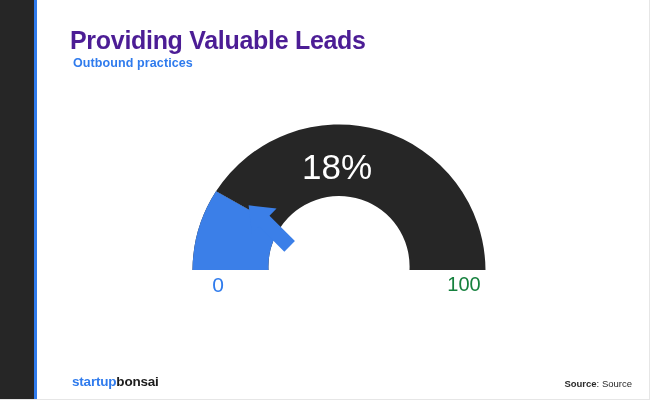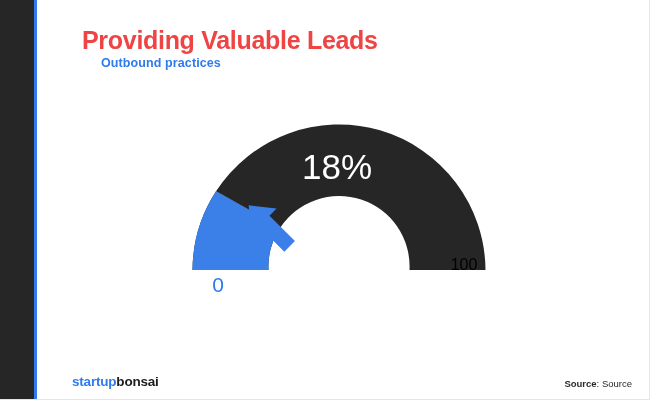--- a/index.html
+++ b/index.html
@@ -40,38 +40,37 @@
     left: 34px;
     top: 0;
     width: 3px;
     height: 400px;
     background: #2f7bed;
   }
 
   
   .title {
     position: absolute;
-    left: 82px;
+    left: 70px;
     top: 26px;
     font-size: 25px;
     font-weight: bold;
     letter-spacing: -0.3px;
-    color: #ef4444;
+    color: #4c1d95;
     white-space: nowrap;
   }
   .subtitle {
     position: absolute;
     left: 73px;
     top: 56px;
     font-size: 12.5px;
     font-weight: bold;
     letter-spacing: 0.1px;
     color: #2f7bed;
     white-space: nowrap;
-    margin-left: 28px;
   }
 
   
   .gauge-wrap {
     position: absolute;
     left: 164px;
     top: 95px;
     width: 350px;
     height: 178px;
   }
@@ -97,25 +96,25 @@
     top: 273px;
     width: 44px;
     text-align: center;
     font-size: 21px;
     color: #2f7bed;
     white-space: nowrap;
   }
   .tick-max {
     position: absolute;
     left: 434px;
-    top: 256px;
+    top: 273px;
     width: 60px;
     text-align: center;
-    font-size: 16px;
-    color: #000000;
+    font-size: 20px;
+    color: #15803d;
     white-space: nowrap;
   }
 
   
   .caption {
     position: absolute;
     left: 69px;
     top: 310px;
     font-size: 16.5px;
     color: #2a2a2a;

